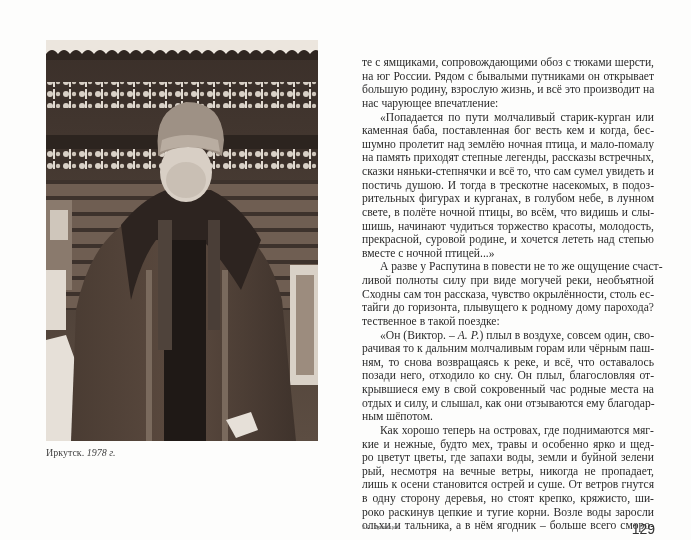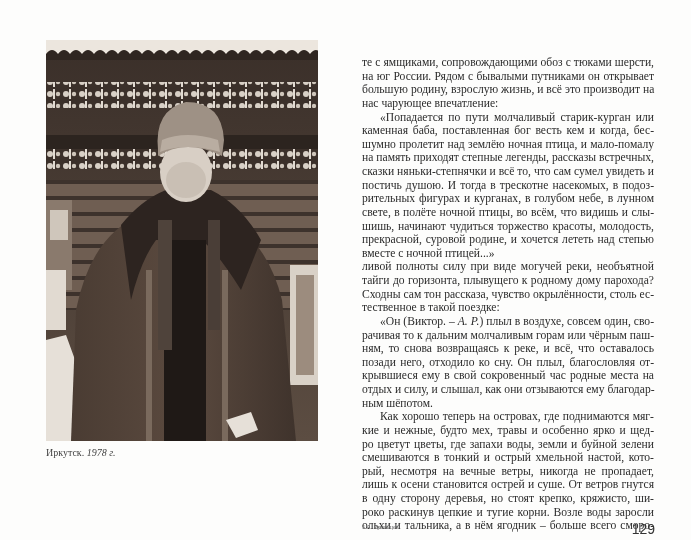--- a/index.html
+++ b/index.html
@@ -134,35 +134,35 @@
         <span class="line ">каменная баба, поставленная бог весть кем и когда, бес-</span>
         <span class="line ">шумно пролетит над землёю ночная птица, и мало-помалу</span>
         <span class="line ">на память приходят степные легенды, рассказы встречных,</span>
         <span class="line ">сказки няньки-степнячки и всё то, что сам сумел увидеть и</span>
         <span class="line ">постичь душою. И тогда в трескотне насекомых, в подоз-</span>
         <span class="line ">рительных фигурах и курганах, в голубом небе, в лунном</span>
         <span class="line ">свете, в полёте ночной птицы, во всём, что видишь и слы-</span>
         <span class="line ">шишь, начинают чудиться торжество красоты, молодость,</span>
         <span class="line ">прекрасной, суровой родине, и хочется лететь над степью</span>
         <span class="line last">вместе с ночной птицей...»</span>
+        <span class="line indent">А разве у Распутина в повести не то же ощущение счаст-</span>
         <span class="line ">ливой полноты силу при виде могучей реки, необъятной</span>
+        <span class="line ">Сходны сам тон рассказа, чувство окрылённости, столь ес-</span>
         <span class="line ">тайги до горизонта, плывущего к родному дому парохода?</span>
-        <span class="line ">Сходны сам тон рассказа, чувство окрылённости, столь ес-</span>
         <span class="line last">тественное в такой поездке:</span>
         <span class="line indent quote"><span>«Он (Виктор. – </span><span class="ital">А. Р.</span><span>) плыл в воздухе, совсем один, сво-</span></span>
         <span class="line ">рачивая то к дальним молчаливым горам или чёрным паш-</span>
         <span class="line ">ням, то снова возвращаясь к реке, и всё, что оставалось</span>
         <span class="line ">позади него, отходило ко сну. Он плыл, благословляя от-</span>
         <span class="line ">крывшиеся ему в свой сокровенный час родные места на</span>
         <span class="line ">отдых и силу, и слышал, как они отзываются ему благодар-</span>
         <span class="line last">ным шёпотом.</span>
         <span class="line indent">Как хорошо теперь на островах, где поднимаются мяг-</span>
         <span class="line ">кие и нежные, будто мех, травы и особенно ярко и щед-</span>
         <span class="line ">ро цветут цветы, где запахи воды, земли и буйной зелени</span>
-        <span class="line ">смешиваются в тонкий и острый хмельной настой, кото-</span>
         <span class="line ">рый, несмотря на вечные ветры, никогда не пропадает,</span>
         <span class="line ">лишь к осени становится острей и суше. От ветров гнутся</span>
         <span class="line ">в одну сторону деревья, но стоят крепко, кряжисто, ши-</span>
         <span class="line ">роко раскинув цепкие и тугие корни. Возле воды заросли</span>
         <span class="line ">ольхи и тальника, а в нём ягодник – больше всего сморо-</span>
       </div>
     <div class="footer-sig">5 А. Румянцев</div>
     <div class="page-num">129</div>
   </div>
 

